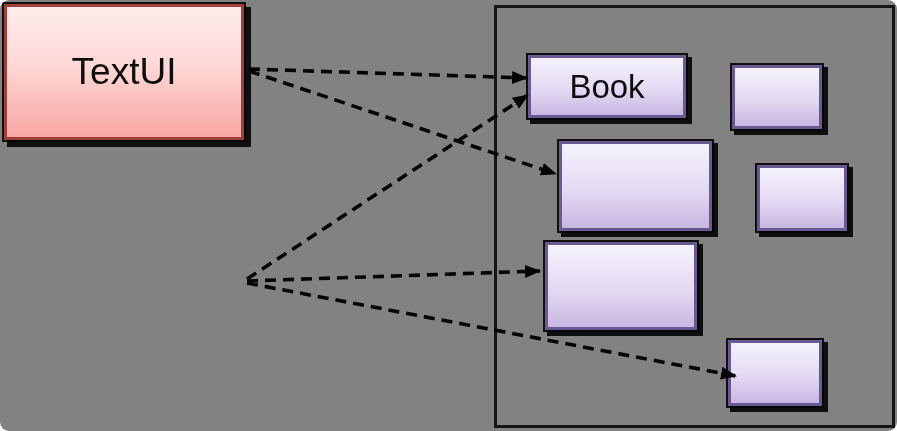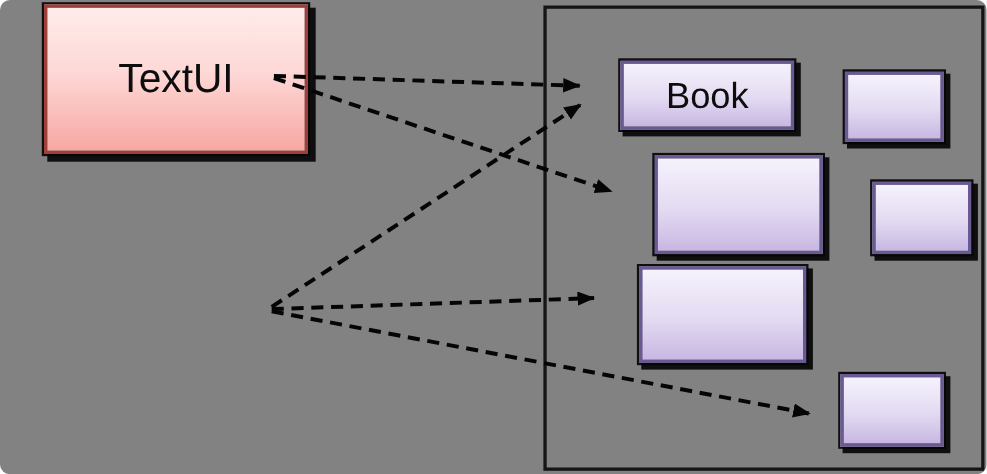--- a/index.html
+++ b/index.html
@@ -16,21 +16,20 @@
     border-radius: 9px;
     overflow: hidden;
   }
   .node {
     position: absolute;
     box-sizing: border-box;
     display: flex;
     align-items: center;
     justify-content: center;
     color: #0d0d0d;
-    margin-left: 36px;
   }
   .shadowed {
     box-shadow: 0 0 0 2px rgba(5,5,5,0.92), 5px 5px 0 2px rgba(5,5,5,0.92);
   }
   #node-textui {
     left: 4px; top: 4px; width: 240px; height: 136px;
     border: 3px solid #9e3f3c;
     background: linear-gradient(180deg, #ffeceb 0%, #fdd8d6 45%, #f8a7a3 100%);
     font-size: 37px;
   }

